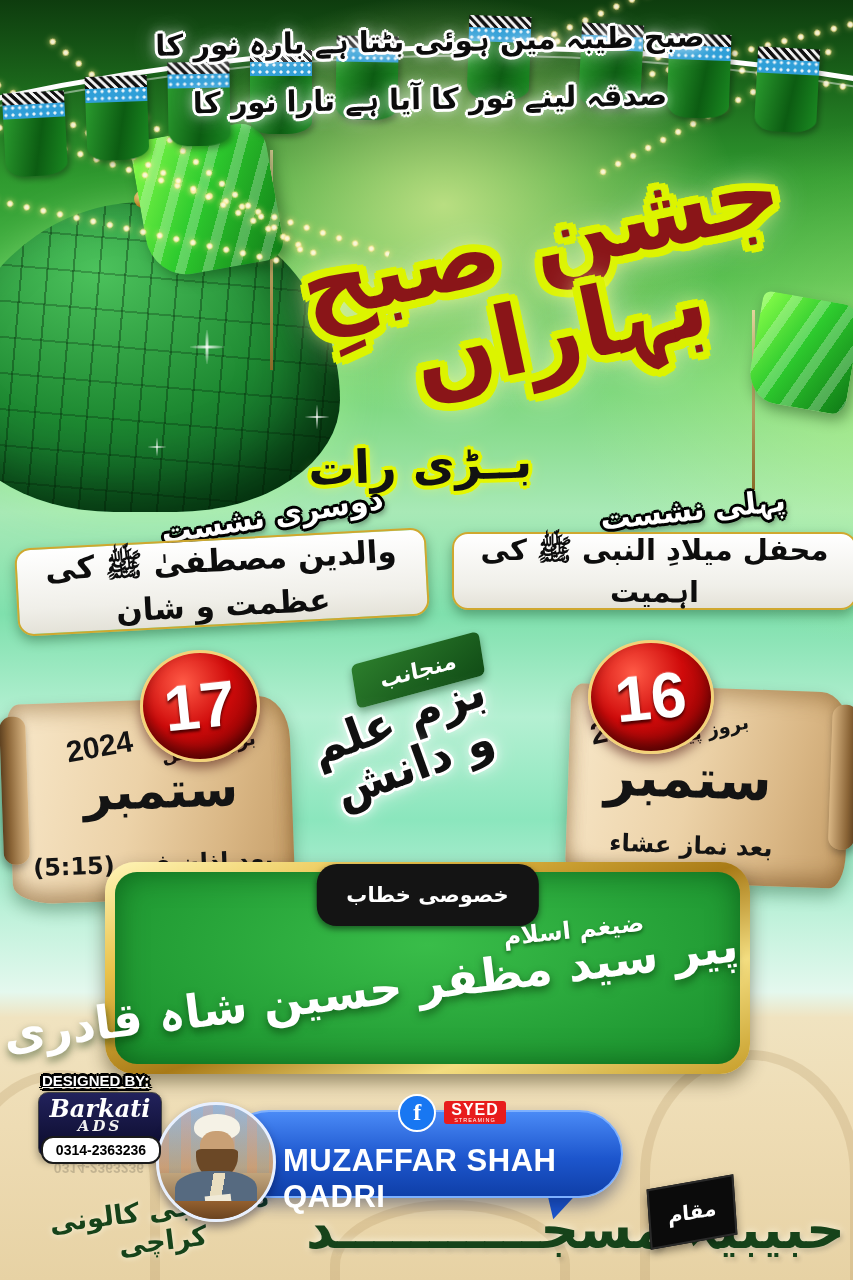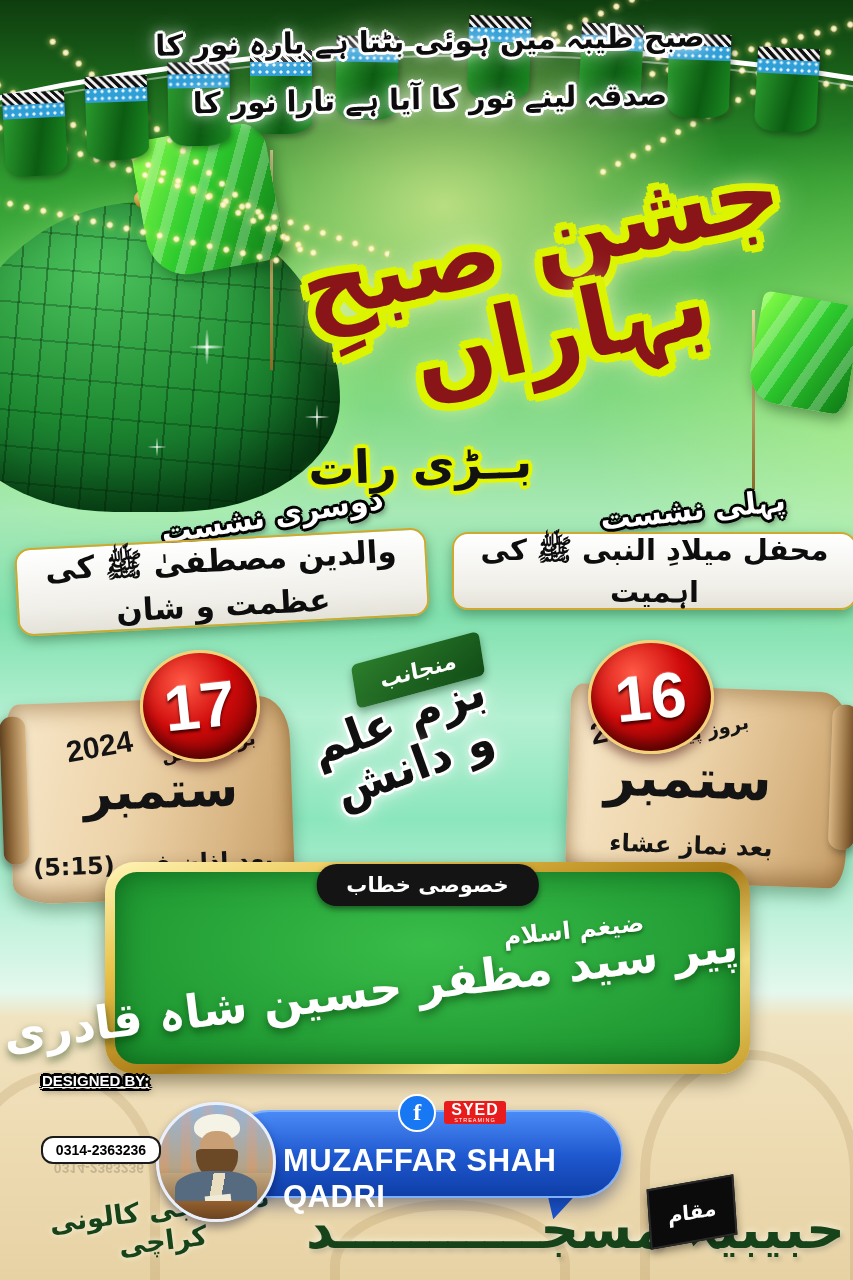--- a/index.html
+++ b/index.html
@@ -106,21 +106,21 @@
 
   
   .panel-outer{z-index:6;border-radius:30px;padding:10px;
     background:linear-gradient(160deg,#fff5b8 0%,#e9c24a 25%,#a87a16 52%,#f3dd80 74%,#c79e2a 100%);
     box-shadow:0 8px 18px rgba(40,30,0,.45);}
   .panel-inner{position:relative;width:100%;height:100%;border-radius:22px;
     background:radial-gradient(130% 170% at 50% 38%,#39bd49 0%,#1d9530 45%,#0e6e1e 100%);
     box-shadow:inset 0 0 30px rgba(0,60,10,.55);}
   .speech-badge{position:absolute;left:50%;top:-8px;transform:translateX(-50%);
     background:#141414;color:#fff;font-weight:bold;font-size:21px;
-    padding:9px 30px;border-radius:20px;white-space:nowrap;box-shadow:0 3px 6px rgba(0,0,0,.5);}
+    padding:19px 30px;border-radius:20px;white-space:nowrap;box-shadow:0 3px 6px rgba(0,0,0,.5);}
   .honorific{position:absolute;right:96px;top:44px;color:#fff;font-weight:bold;font-size:24px;
     transform:rotate(-6deg);text-shadow:0 2px 4px rgba(0,40,0,.6);}
   .speaker-ur{position:absolute;left:0;right:0;top:84px;text-align:center;color:#fff;font-weight:bold;
     font-size:46px;transform:rotate(-7deg);white-space:nowrap;text-shadow:0 4px 8px rgba(0,40,0,.55);}
 
   
   .arch{border:10px solid rgba(150,110,60,.16);border-bottom:none;border-radius:50% 50% 0 0;z-index:1;}
 
   
   .designed-label{z-index:7;font-weight:bold;font-size:15px;color:#fff;text-decoration:underline;}
@@ -309,20 +309,24 @@
 
   <div class="abs panel-outer" style="left:105px;top:862px;width:645px;height:212px;box-sizing:border-box;">
     <div class="panel-inner">
       <div class="speech-badge rtl">خصوصی خطاب</div>
       <div class="honorific rtl">ضیغم اسلام</div>
       <div class="speaker-ur rtl">پیر سید مظفر حسین شاہ قادری</div>
     </div>
   </div>
 
   <div class="abs designed-label ob en" style="left:42px;top:1072px;">DESIGNED BY:</div>
+  <div class="abs designer-box" style="left:38px;top:1092px;">
+    <div class="brand">Barkati</div>
+    <div class="brand-sub">ADS</div>
+  </div>
   <div class="abs phone-pill en" style="left:41px;top:1136px;">0314-2363236</div>
   <div class="abs phone-reflect en" style="left:38px;top:1160px;">0314-2363236</div>
 
   <div class="abs live-banner en" style="left:225px;top:1110px;width:398px;height:88px;">
     <div class="lb-row">
       <div class="fb-circle">f</div>
       <div class="live-badge">
         <span class="live-word">SYED</span>
         <span class="streaming-word">STREAMING</span>
       </div>

